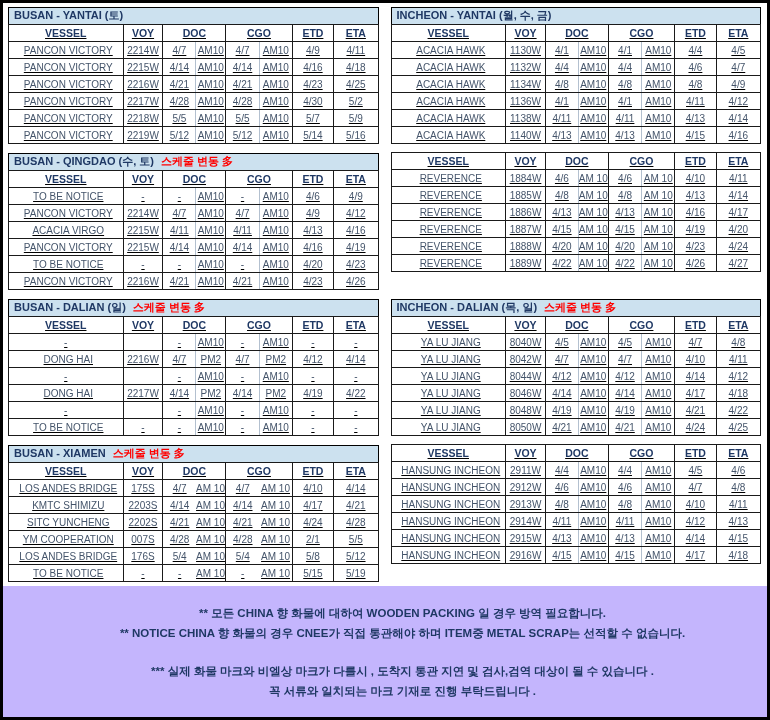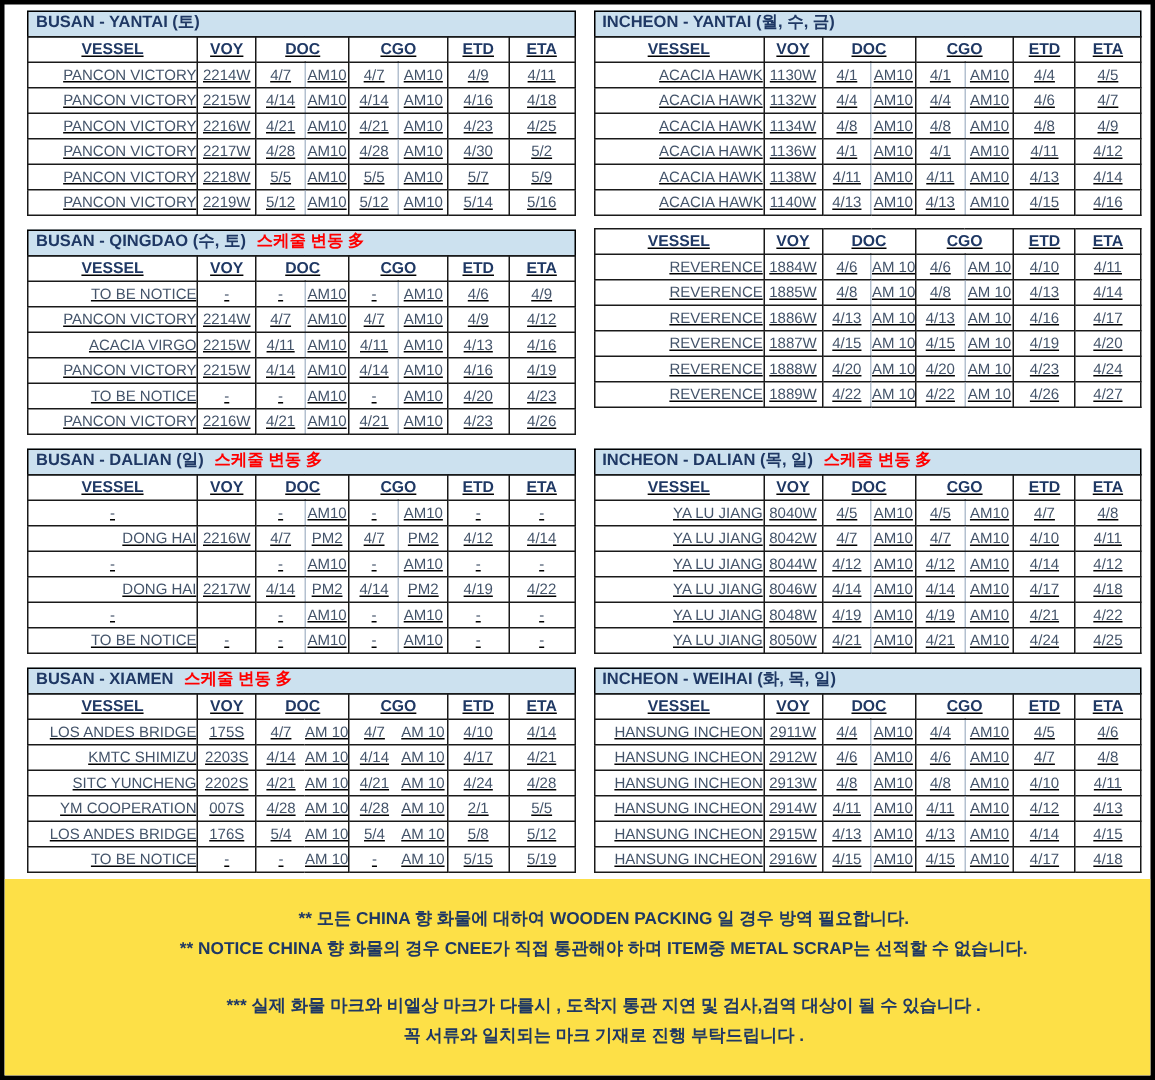--- a/index.html
+++ b/index.html
@@ -5,48 +5,48 @@
   html,body{margin:0;padding:0;}
   body{
     width:770px;height:720px;box-sizing:border-box;
     border:3px solid #000;background:#ffffff;
     font-family:"Liberation Sans",sans-serif;
     display:flex;flex-direction:column;overflow:hidden;
   }
   .tables-grid{
     display:grid;grid-template-columns:1fr 1fr;
     column-gap:12px;row-gap:9px;
-    padding:4px 6px 4px 15px;
+    padding:4px 6px 4px 5px;
   }
   .section{min-width:0;}
   .title-bar{
     background:#cce1ef;border:1px solid #000;
     color:#1f3864;font-weight:bold;font-size:11px;
     padding:1px 4px 2px 5px;white-space:nowrap;line-height:13px;
   }
   .title-red{color:#ff0000;margin-left:7px;}
   table{
     width:100%;border-collapse:collapse;table-layout:fixed;
     margin-top:-1px;
     text-decoration:underline;
   }
   th,td{
     border:1px solid #1a1a1a;padding:0;text-align:center;
     height:16px;overflow:hidden;white-space:nowrap;
   }
   th{color:#1f3864;font-weight:bold;font-size:10.5px;background:#fff;}
   td{color:#44546a;font-size:10px;background:#fff;}
-  td.vessel{text-align:right;padding-left:5px;}
+  td.vessel{text-align:center;padding-left:5px;}
   td.vessel.dash{text-align:center;padding-left:0;}
   td.sub-date{border-right:1px solid #b3c0cf;}
   td.sub-time{border-left:1px solid #b3c0cf;}
   table.nodiv td.sub-date{border-right-style:hidden;}
   table.nodiv td.sub-time{border-left-style:hidden;}
   .notes{
-    flex:1;background:#fde047;
+    flex:1;background:#c4b5fd;
     display:flex;flex-direction:column;justify-content:center;
     text-align:center;color:#1f3864;font-weight:bold;
     font-size:11.5px;
     padding-left:35px;
   }
   .note-line{line-height:20px;min-height:20px;}
   .note-line.gap{min-height:18px;}
 </style>
 </head>
 <body>
@@ -654,21 +654,20 @@
             <td class="sub-time">AM 10</td>
             <td class="sub-date">-</td>
             <td class="sub-time">AM 10</td>
             <td class="etd">5/15</td>
             <td class="eta">5/19</td>
           </tr>
         </tbody>
       </table>
     </div>
     <div class="section">
-      <div class="title-bar"><span>INCHEON - WEIHAI (화, 목, 일)</span></div>
       <table>
         <colgroup>
           <col style="width: 31%;">
           <col style="width: 10.8%;">
           <col style="width: 8.9%;">
           <col style="width: 8.1%;">
           <col style="width: 9.1%;">
           <col style="width: 8.9%;">
           <col style="width: 11.2%;">
           <col style="width: 12%;">

